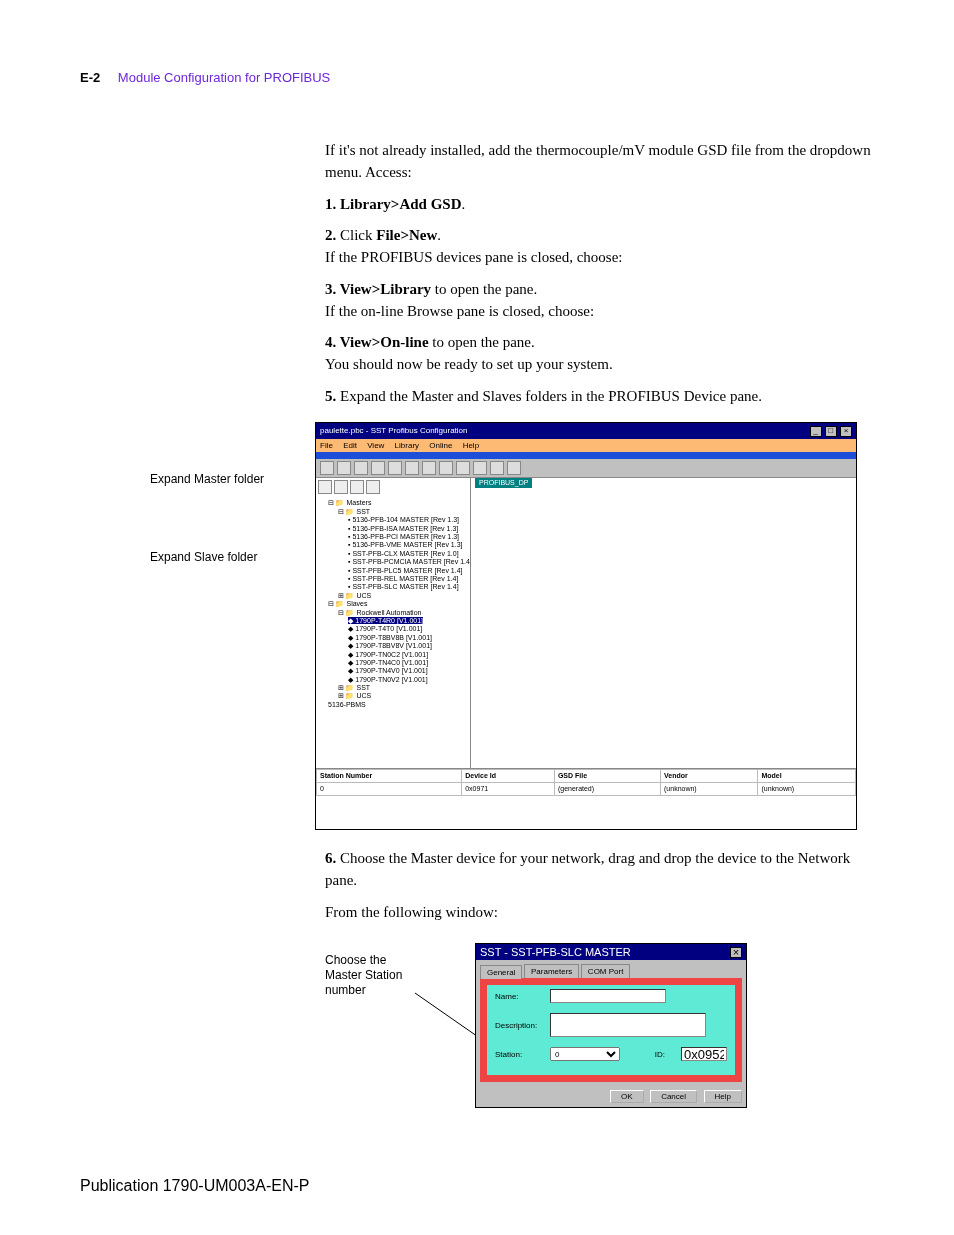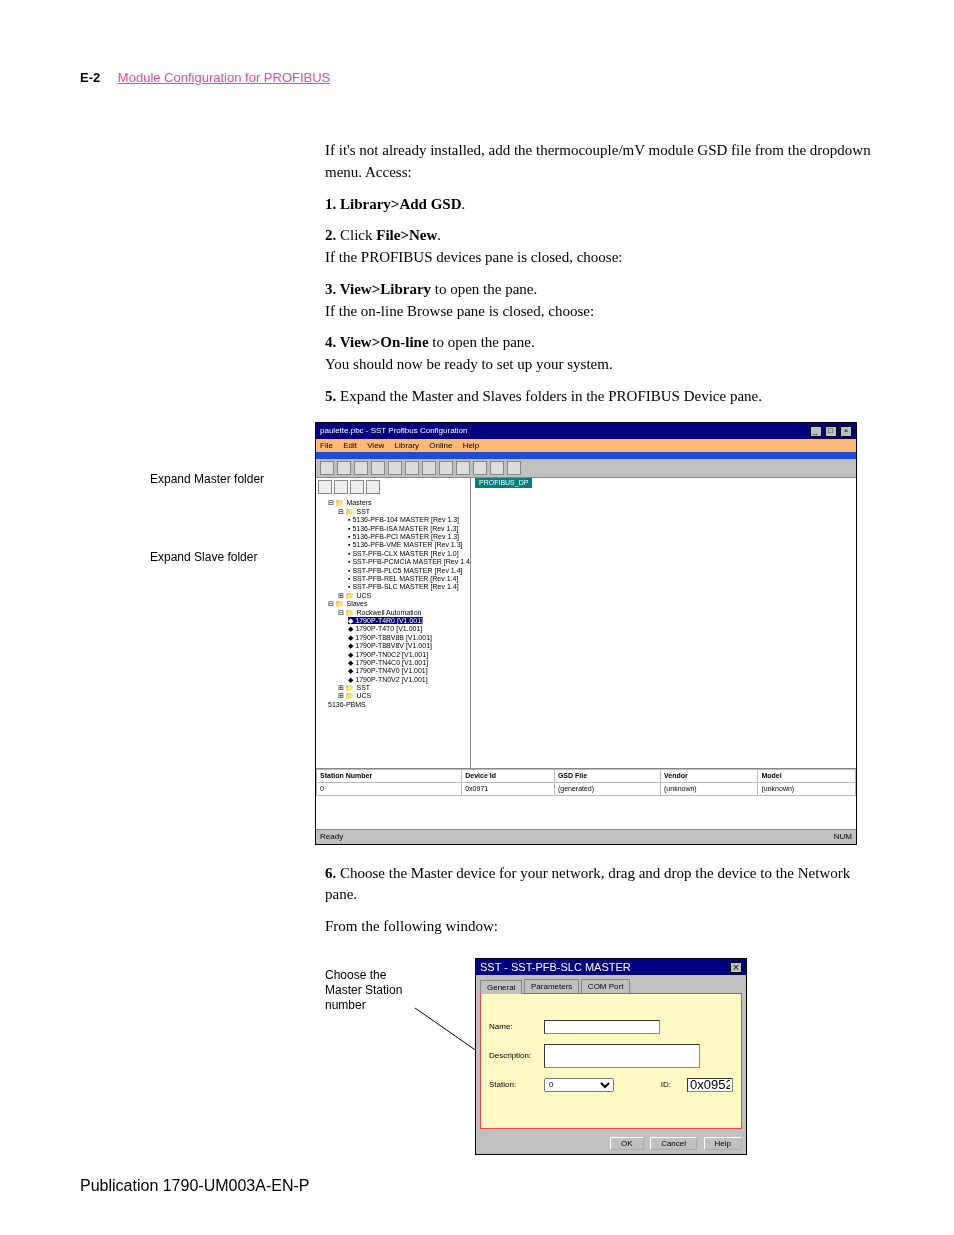--- a/index.html
+++ b/index.html
@@ -15,21 +15,21 @@
     position: relative;
     padding: 70px 80px 40px 80px;
     box-sizing: border-box;
   }
   .header {
     font-size: 13px;
     font-family: Arial, sans-serif;
     margin-bottom: 55px;
   }
   .header .pagenum { font-weight: bold; margin-right: 14px; }
-  .header .sectitle { color: #ec4899; text-decoration: underline; }
+  .header .sectitle { color: #6d28d9; }
   .main-text {
     margin-left: 245px;
     line-height: 1.45;
   }
   .main-text p { margin: 0 0 10px 0; }
   .b { font-weight: bold; }
   .indent { margin-left: 22px; margin-bottom: 10px; }
   .callout-left {
     position: absolute;
     font-family: Arial, sans-serif;
@@ -120,21 +120,21 @@
     top: 0;
   }
   .dialog .titlebar { font-size:11px; }
   .dialog .tabs { padding:4px 4px 0 4px; }
   .dialog .tabs span {
     display:inline-block; padding:2px 6px; border:1px solid #888; border-bottom:none;
     background:#c0c0c0; margin-right:-1px; font-size:8px;
   }
   .dialog .tabs span.active { background:#c0c0c0; position:relative; top:1px; }
   .dialog .tabbody {
-    border:1px solid #ef4444; margin:0 4px 4px 4px; padding:26px 8px; background:#fef9c3;
+    border:7px solid #ef4444; margin:0 4px 4px 4px; padding:4px 8px; background:#5eead4;
   }
   .dialog .row { display:flex; align-items:center; margin-bottom:10px; font-size:8px; }
   .dialog .row label { width:55px; }
   .dialog input[type=text] {
     font-size:13px; height:12px; border:1px inset #888; background:#fff; padding:0 2px;
   }
   .dialog .sel-input { background:#000080; color:#fff; }
   .dialog select { font-size:8px; height:14px; }
   .dialog .btnrow { text-align:right; padding:4px; }
   .dialog .btnrow button {
@@ -295,24 +295,20 @@
             <tr>
               <td>0</td>
               <td>0x0971</td>
               <td>(generated)</td>
               <td>(unknown)</td>
               <td>(unknown)</td>
             </tr>
           </tbody>
             </table>
         </div>
-        <div class="status">
-          <span>Ready</span>
-          <span>NUM</span>
-        </div>
       </div>
     </div>
 
     <div style="margin-top:18px">
       <span class="b">6. </span><span>Choose the Master device for your network, drag and drop the device to the Network pane.</span>
     </div>
     <p class="indent" style="margin-top:10px">From the following window:</p>
   </div>
 
   <div class="dialog-fig" style="height:180px;">

